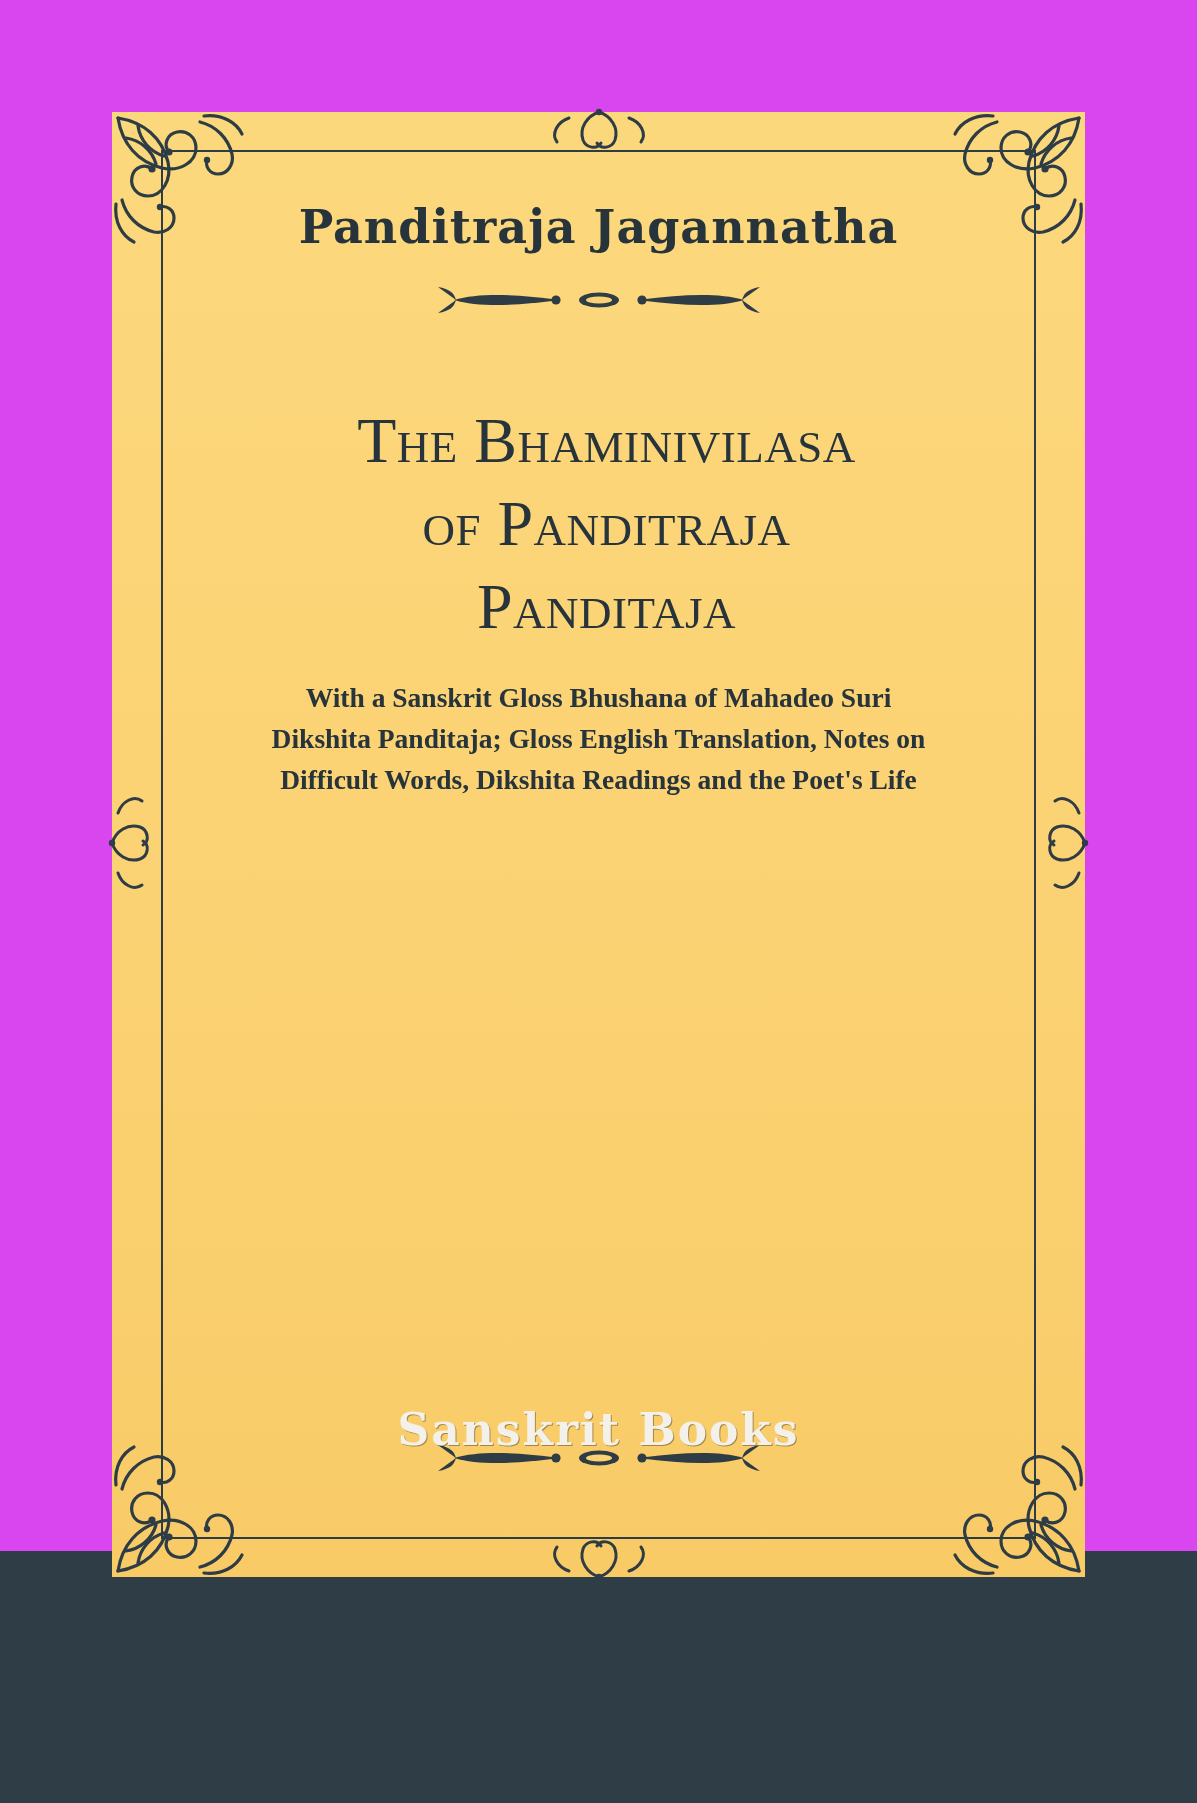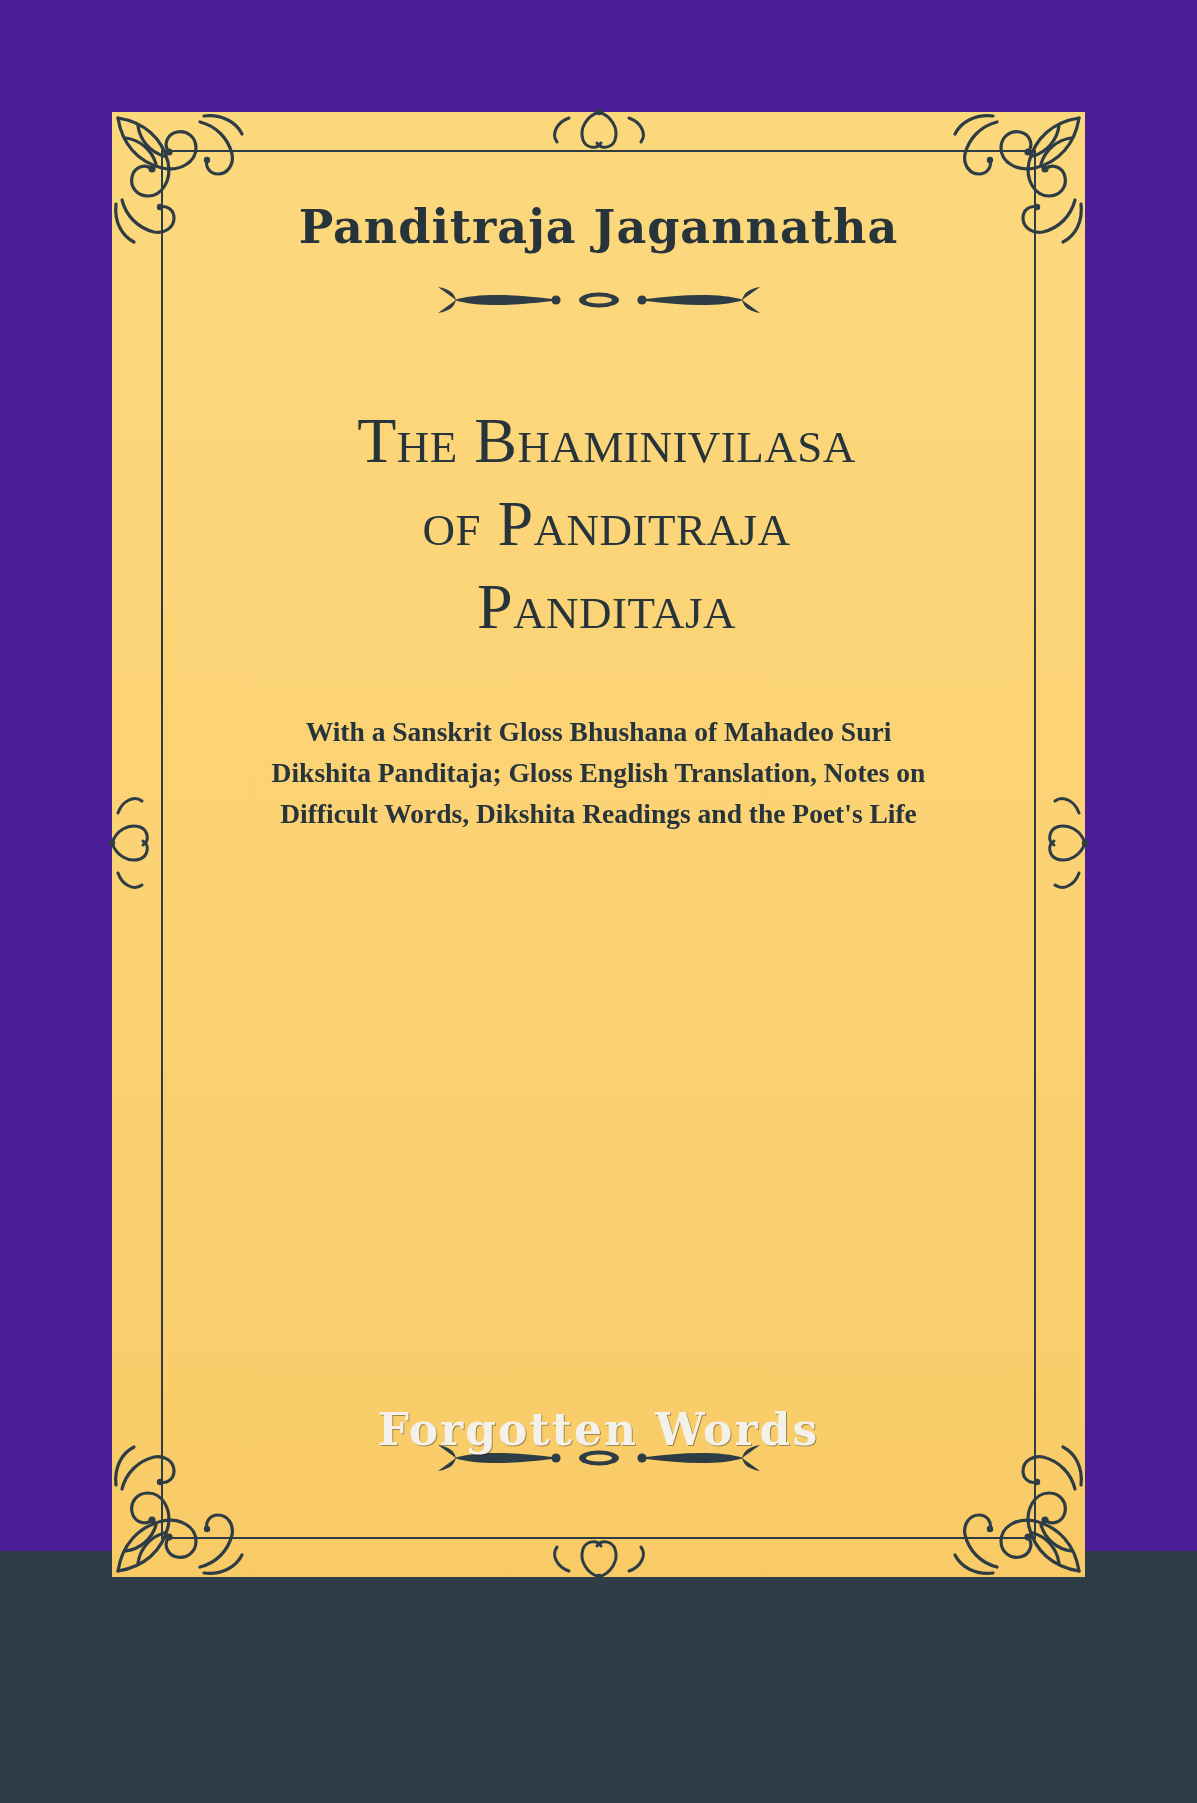--- a/index.html
+++ b/index.html
@@ -11,21 +11,21 @@
     height: 1803px;
     background: #2f3e46;
     font-family: "Liberation Serif", serif;
     overflow: hidden;
   }
 
   .cover {
     position: relative;
     width: 1197px;
     height: 1551px;
-    background: #4c1d95;
+    background: #d946ef;
     box-sizing: border-box;
   }
 
   
   .panel {
     position: absolute;
     left: 112px;
     top: 112px;
     width: 973px;
     height: 1465px;
@@ -109,21 +109,21 @@
     padding: 0 28px;
   }
   .title .line {
     display: block;
     white-space: nowrap;
   }
   
   .sc { font-variant: small-caps; margin-left: 16px; }
 
   .subtitle {
-    margin-top: 64px;
+    margin-top: 30px;
     font-family: "Liberation Serif", serif;
     font-size: 27.5px;
     font-weight: bold;
     color: #27343b;
     line-height: 1.48;
     padding: 0 36px;
   }
   .subtitle .line { display: block; white-space: nowrap; }
 
   .spacer { flex: 1 1 auto; }
@@ -329,15 +329,15 @@
             <path d="M22 17 L 4 30 C 16 28, 20 24, 22 17 Z"></path>
             <path d="M308 17 L 326 4 C 314 6, 310 10, 308 17 Z"></path>
             <path d="M308 17 L 326 30 C 314 28, 310 24, 308 17 Z"></path>
           </g>
         </svg>
       </div>
 
     </div>
   </div>
 
-  <div class="brand">Forgotten Words</div>
+  <div class="brand">Sanskrit Books</div>
 
 </div>
 
 </body></html>

